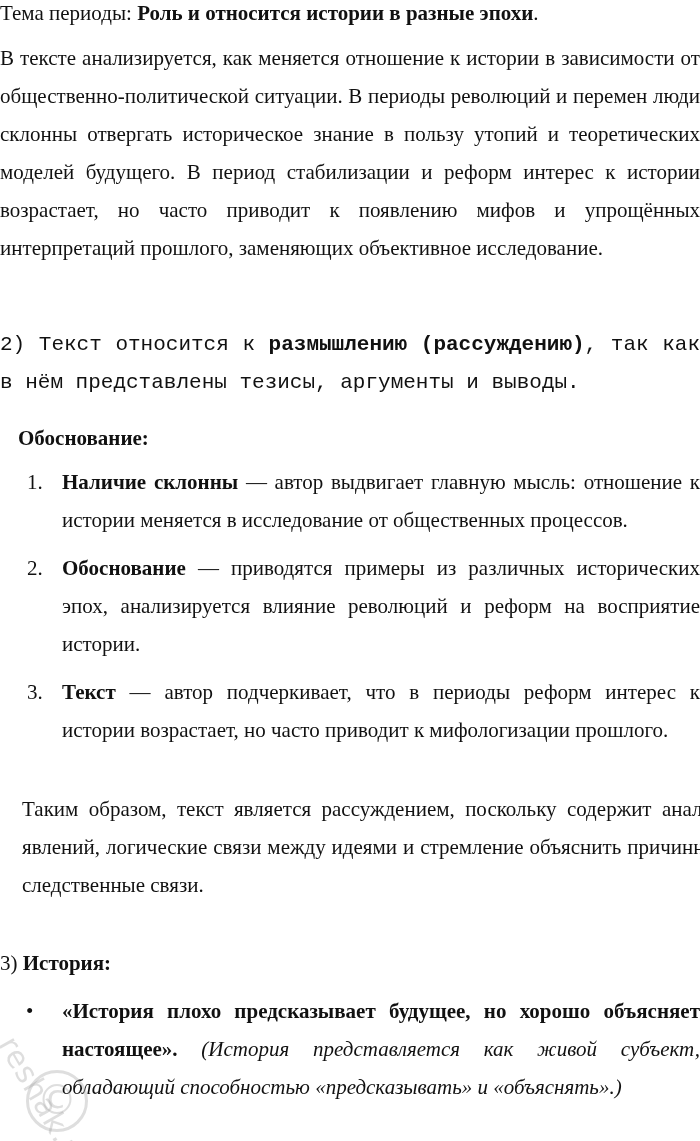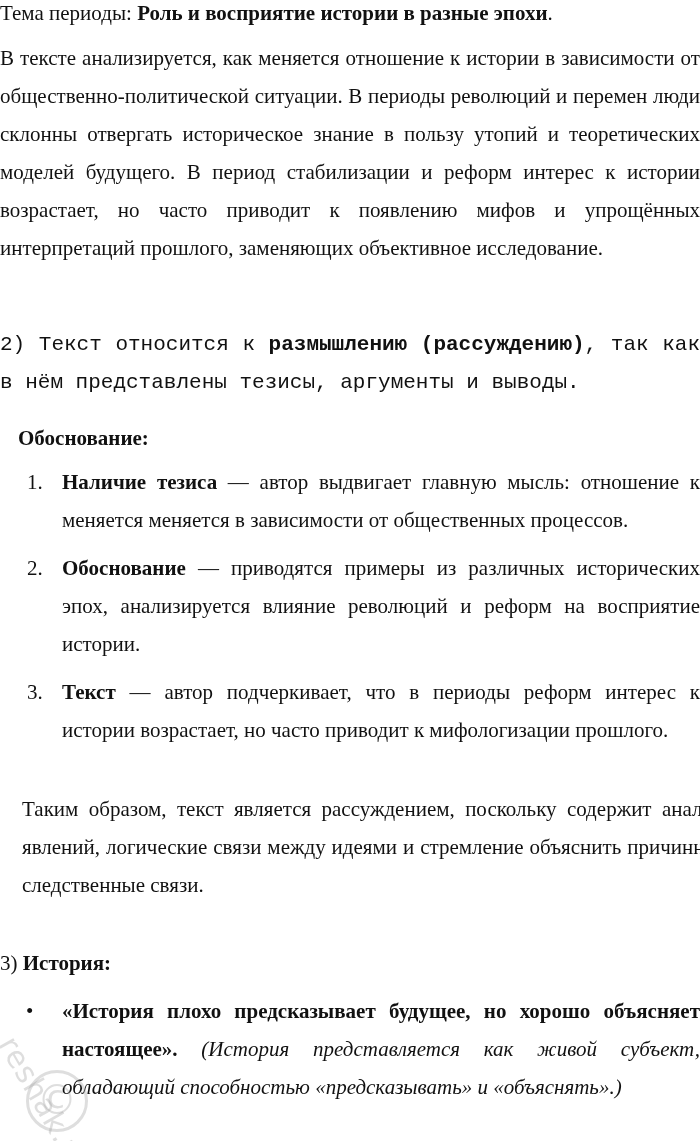--- a/index.html
+++ b/index.html
@@ -27,41 +27,41 @@
   }
   .watermark .wm-text { position: absolute; left: 8px; top: 30px; font-size: 30px; transform: rotate(60deg); transform-origin: left top; letter-spacing: 1px; }
   .watermark .wm-c { position: absolute; left: 12px; top: 70px; width: 56px; height: 56px; border: 3px solid rgba(160,160,160,0.35); border-radius: 50%; font-size: 40px; text-align: center; line-height: 54px; }
 </style>
 </head>
 <body>
 
 <div class="page">
 
   <div class="title-line">
-    <span>Тема периоды: </span><b>Роль и восприятие истории в разные эпохи</b><span>.</span>
+    <span>Тема периоды: </span><b>Роль и относится истории в разные эпохи</b><span>.</span>
   </div>
 
   <div class="block" style="top:39px;">
     <p class="just">В тексте анализируется, как меняется отношение к истории в зависимости от общественно-политической ситуации. В периоды революций и перемен люди склонны отвергать историческое знание в пользу утопий и теоретических моделей будущего. В период стабилизации и реформ интерес к истории возрастает, но часто приводит к появлению мифов и упрощённых интерпретаций прошлого, заменяющих объективное исследование.</p>
   </div>
 
   <div class="block" style="top:326px;font-family:Liberation Mono, monospace;">
     <p class="just">
       <span>2) Текст относится к </span><b>размышлению (рассуждению)</b><span>, так как в нём представлены тезисы, аргументы и выводы.</span>
     </p>
   </div>
 
   <div class="block" style="top:419px;margin-left:18px;">
     <p><b>Обоснование:</b></p>
   </div>
 
   <div class="block" style="top:463px;">
     <ol>
       <li style="margin-bottom:10px;">
-        <span class="num">1.</span><b>Наличие тезиса</b><span> — автор выдвигает главную мысль: отношение к меняется меняется в зависимости от общественных процессов.</span>
+        <span class="num">1.</span><b>Наличие склонны</b><span> — автор выдвигает главную мысль: отношение к истории меняется в исследование от общественных процессов.</span>
       </li>
       <li style="margin-bottom:10px;">
         <span class="num">2.</span><b>Обоснование</b><span> — приводятся примеры из различных исторических эпох, анализируется влияние революций и реформ на восприятие истории.</span>
       </li>
       <li>
         <span class="num">3.</span><b>Текст</b><span> — автор подчеркивает, что в периоды реформ интерес к истории возрастает, но часто приводит к мифологизации прошлого.</span>
       </li>
     </ol>
   </div>
 

